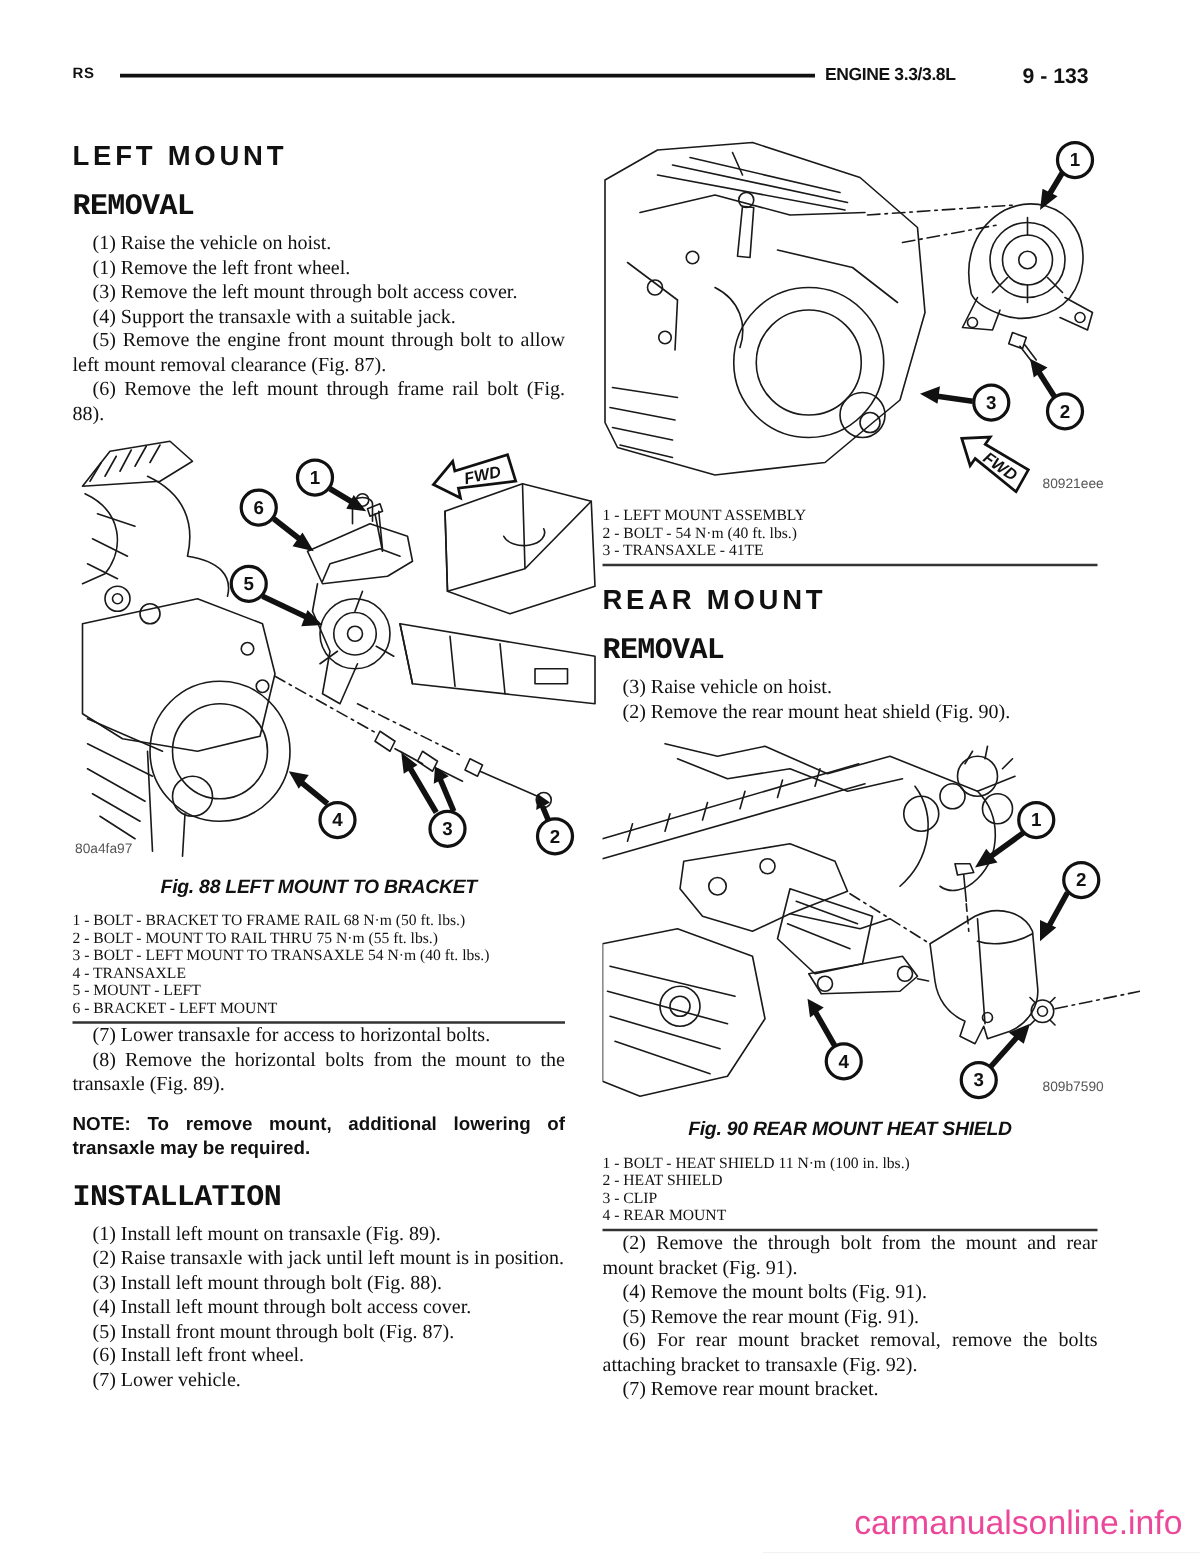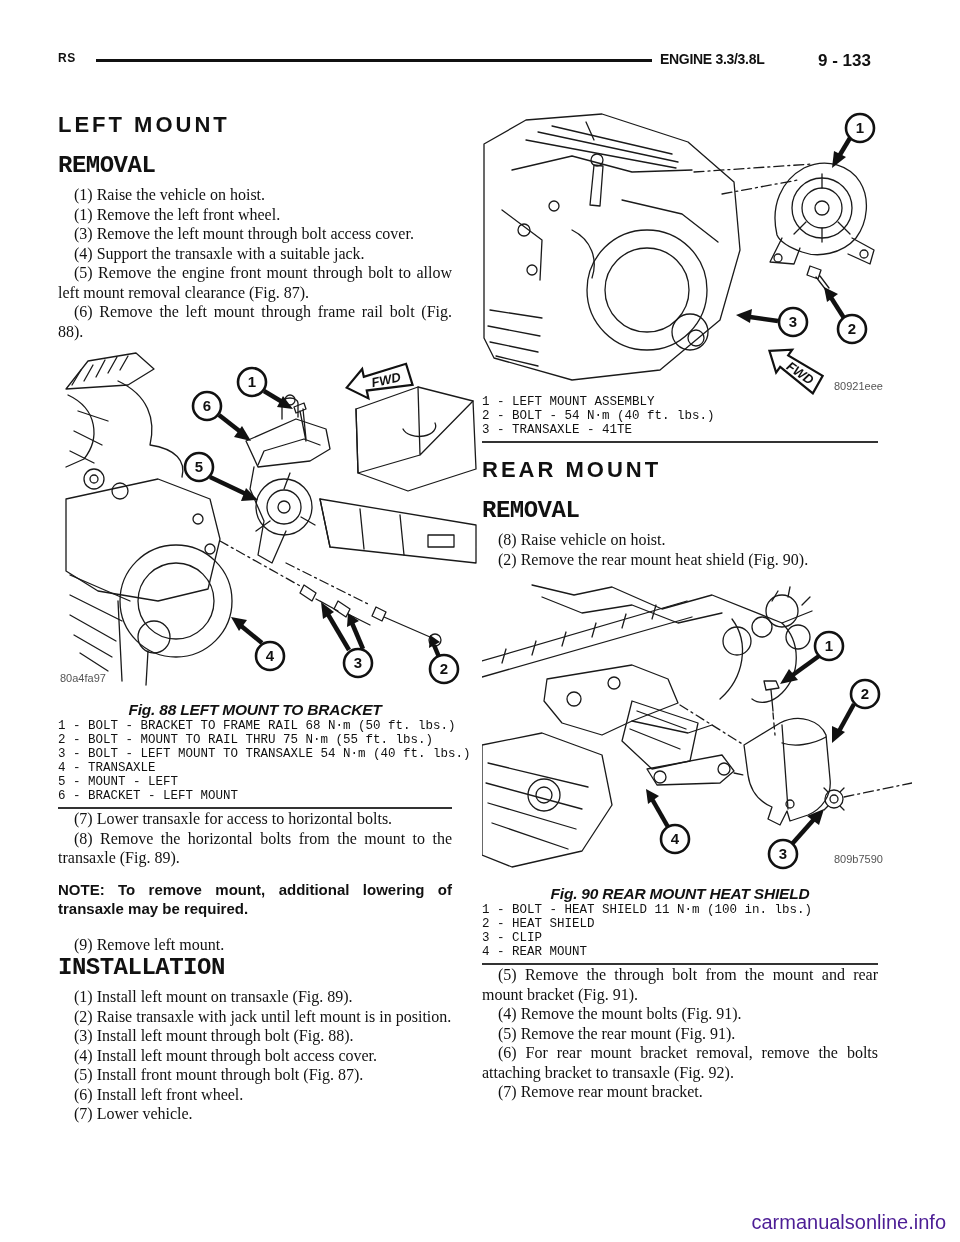--- a/index.html
+++ b/index.html
@@ -21,27 +21,27 @@
         letter-spacing:3px;margin:12px 0 14px 0;}
   h2.sub{font-family:Liberation Mono, monospace;font-size:24px;font-weight:bold;
         letter-spacing:-0.5px;margin:0 0 6px 0;}
   p.step{font-size:16px;line-height:19.5px;margin:0;text-indent:16px;text-align:justify;}
   p.note{font-family:Liberation Sans, sans-serif;font-weight:bold;font-size:15px;
         line-height:19.5px;margin:12px 0 16px 0;text-align:justify;}
   .fig{margin-top:8px;}
   .fig svg{display:block;}
   .caption{font-family:"Liberation Sans",sans-serif;font-style:italic;font-weight:bold;
         font-size:15.5px;text-align:center;margin-top:12px;letter-spacing:-0.2px;}
-  .legend{margin-top:0;font-family:Liberation Mono, monospace;font-size:12.5px;
+  .legend{margin-top:10px;font-family:Liberation Serif, serif;font-size:12.5px;
         line-height:14px;}
   .legend div{white-space:nowrap;}
   .legend-rule{border:0;border-top:2px solid #333;margin:4px 0 0 0;width:100%;}
   .mt14{margin-top:14px;} .mt10{margin-top:10px;} .mt18{margin-top:18px;}
   .watermark{position:absolute;right:14px;bottom:8px;font-family:"Liberation Sans",sans-serif;
-        font-size:20px;color:#4c1d95;}
+        font-size:27px;color:#ec4899;}
   
   .art{stroke:#1a1a1a;fill:none;stroke-width:1.3;stroke-linecap:round;stroke-linejoin:round;}
   .callout circle{fill:#fff;stroke:#111;stroke-width:2.6;}
   .callout text{font-family:"Liberation Sans",sans-serif;font-size:15px;font-weight:bold;
         fill:#111;stroke:none;text-anchor:middle;}
   .arrow{stroke:#111;stroke-width:4.5;}
   .ahead{fill:#111;stroke:none;}
   .fwd-shape{fill:#fff;stroke:#111;stroke-width:2.2;}
   .fwd-text{font-family:"Liberation Sans",sans-serif;font-size:13px;font-weight:bold;
         font-style:italic;fill:#111;stroke:none;text-anchor:middle;}
@@ -175,21 +175,20 @@
         <div>4 - TRANSAXLE</div>
         <div>5 - MOUNT - LEFT</div>
         <div>6 - BRACKET - LEFT MOUNT</div>
       </div>
       <hr class="legend-rule">
     </div>
 
     <p class="step mt14">(7) Lower transaxle for access to horizontal bolts.</p>
     <p class="step">(8) Remove the horizontal bolts from the mount to the transaxle (Fig. 89).</p>
     <p class="note">NOTE: To remove mount, additional lowering of transaxle may be required.</p>
-    <p class="step mt14">(9) Remove left mount.</p>
 
     <h2 class="sub mt18">INSTALLATION</h2>
     <p class="step">(1) Install left mount on transaxle (Fig. 89).</p>
     <p class="step">(2) Raise transaxle with jack until left mount is in position.</p>
     <p class="step">(3) Install left mount through bolt (Fig. 88).</p>
     <p class="step">(4) Install left mount through bolt access cover.</p>
     <p class="step">(5) Install front mount through bolt (Fig. 87).</p>
     <p class="step">(6) Install left front wheel.</p>
     <p class="step">(7) Lower vehicle.</p>
   </div>
@@ -260,21 +259,21 @@
       <div class="legend">
         <div>1 - LEFT MOUNT ASSEMBLY</div>
         <div>2 - BOLT - 54 N·m (40 ft. lbs.)</div>
         <div>3 - TRANSAXLE - 41TE</div>
       </div>
       <hr class="legend-rule">
     </div>
 
     <h1 class="sec" style="margin-top:14px;">REAR MOUNT</h1>
     <h2 class="sub">REMOVAL</h2>
-    <p class="step">(8) Raise vehicle on hoist.</p>
+    <p class="step">(3) Raise vehicle on hoist.</p>
     <p class="step">(2) Remove the rear mount heat shield (Fig. 90).</p>
 
     <div class="fig mt14">
       <svg viewBox="0 0 430 290" width="430" height="290">
         <g class="art">
 
           <path d="M0,78 L205,18 M0,94 L210,34"></path>
           <path d="M20,80 l4,-14 M50,72 l4,-14 M80,63 l4,-14 M110,54 l4,-14 M140,45 l4,-14 M170,36 l4,-14"></path>
 
           <path d="M50,2 L92,12 L130,4 L180,26 L230,12 L300,40 L330,28"></path>
@@ -347,21 +346,21 @@
       <div class="caption">Fig. 90 REAR MOUNT HEAT SHIELD</div>
       <div class="legend">
         <div>1 - BOLT - HEAT SHIELD 11 N·m (100 in. lbs.)</div>
         <div>2 - HEAT SHIELD</div>
         <div>3 - CLIP</div>
         <div>4 - REAR MOUNT</div>
       </div>
       <hr class="legend-rule">
     </div>
 
-    <p class="step mt10">(5) Remove the through bolt from the mount and rear mount bracket (Fig. 91).</p>
+    <p class="step mt10">(2) Remove the through bolt from the mount and rear mount bracket (Fig. 91).</p>
     <p class="step">(4) Remove the mount bolts (Fig. 91).</p>
     <p class="step">(5) Remove the rear mount (Fig. 91).</p>
     <p class="step">(6) For rear mount bracket removal, remove the bolts attaching bracket to transaxle (Fig. 92).</p>
     <p class="step">(7) Remove rear mount bracket.</p>
   </div>
 
   <div class="watermark">carmanualsonline.info</div>
 </div>
 
 </body></html>

